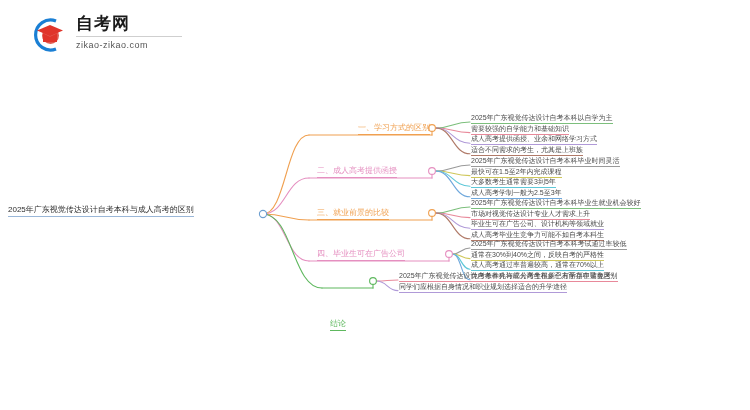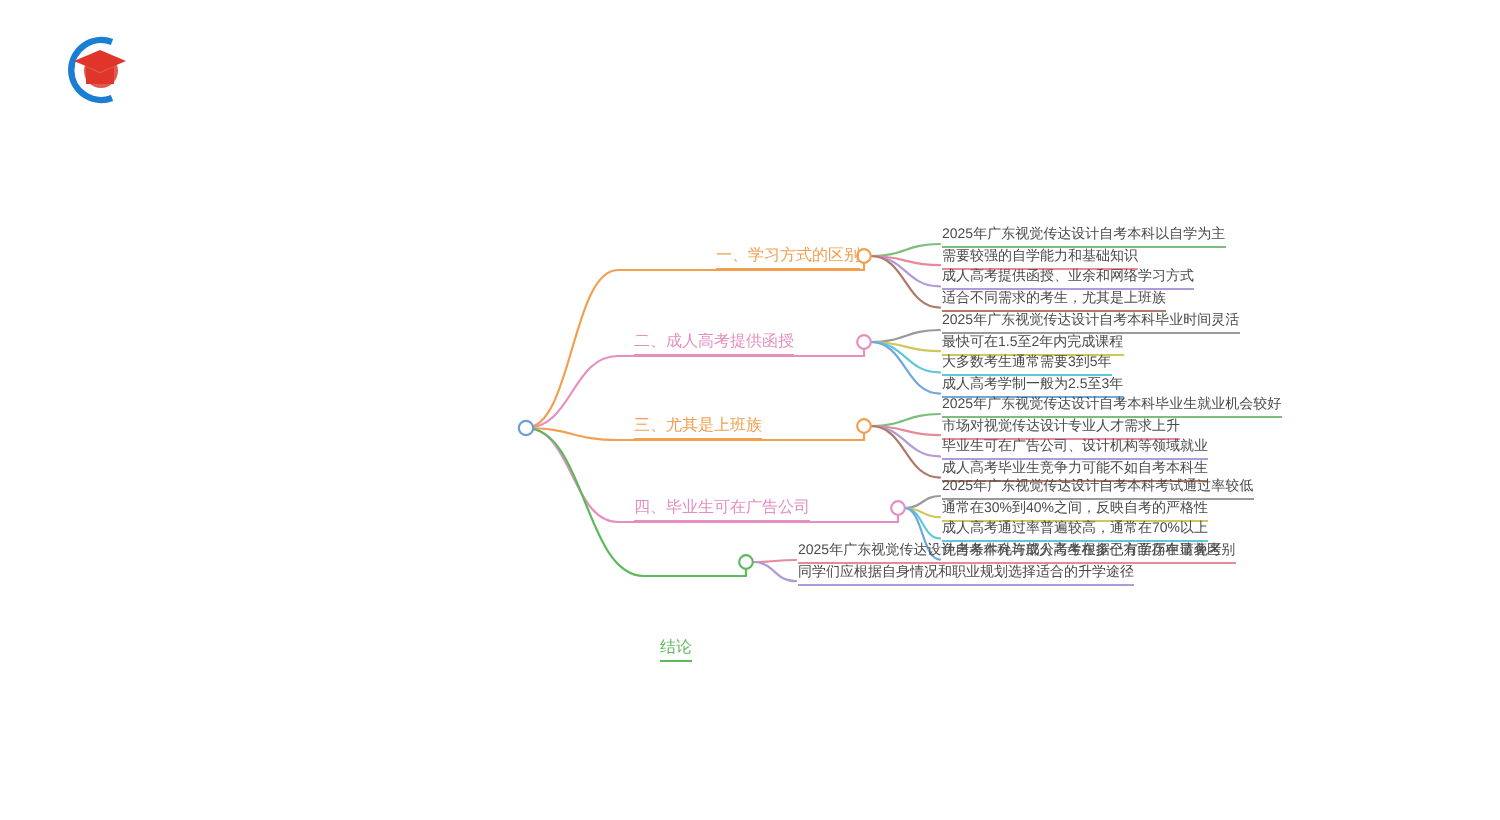--- a/index.html
+++ b/index.html
@@ -102,20 +102,24 @@
 </head>
 <body>
 
 <div id="logo-bar">
   <svg id="logo-mark" viewBox="0 0 40 38">
     <path d="M26 5 A15 15 0 1 0 26 33" fill="none" stroke="#1a7fd4" stroke-width="3.2"></path>
     <circle cx="20.5" cy="19.5" r="8.5" fill="#e05a50"></circle>
     <path d="M20 9 L33 14.5 L20 20 L7 14.5 Z" fill="#e0352b"></path>
     <path d="M13 17.5 L13 26 L27 26 L27 17.5 L20 20.8 Z" fill="#e0352b"></path>
   </svg>
+  <div id="logo-text-wrap">
+    <div id="logo-title">自考网</div>
+    <div id="logo-sub">zikao-zikao.com</div>
+  </div>
 </div>
 
 <div id="map">
 
   <svg id="edges" width="750" height="410">
     <g id="edge-group" fill="none" stroke-width="1.1">
         <path d="M 263 214 C 286 214, 286 135, 309 135" stroke="#f0a050" stroke-width="1.1" fill="none" stroke-linecap="round"></path>
         <path d="M 309 135 L 432 135" stroke="#f0a050" stroke-width="1.1" fill="none" stroke-linecap="round"></path>
         <path d="M 432 135 L 432 128" stroke="#f0a050" stroke-width="1.1" fill="none" stroke-linecap="round"></path>
         <path d="M 435.4 128 C 452.7 128, 452.7 122, 470 122" stroke="#7cbf7c" stroke-width="1.1" fill="none" stroke-linecap="round"></path>
@@ -152,24 +156,25 @@
     <g id="node-dots">
         <circle cx="432" cy="128" r="3.4" fill="#ffffff" stroke="#f0a050" stroke-width="1.1"></circle>
         <circle cx="432" cy="171" r="3.4" fill="#ffffff" stroke="#e58fc0" stroke-width="1.1"></circle>
         <circle cx="432" cy="213" r="3.4" fill="#ffffff" stroke="#f0a050" stroke-width="1.1"></circle>
         <circle cx="449" cy="254" r="3.4" fill="#ffffff" stroke="#e58fc0" stroke-width="1.1"></circle>
         <circle cx="373" cy="281" r="3.4" fill="#ffffff" stroke="#5eb85e" stroke-width="1.1"></circle>
         <circle cx="263" cy="214" r="3.6" fill="#ffffff" stroke="#6d9fd0" stroke-width="1.1"></circle>
       </g>
   </svg>
 
+  <div id="root-node">2025年广东视觉传达设计自考本科与成人高考的区别</div>
 
   <div class="branch-label" id="bl-0" style="left: 317px; top: 123px; color: rgb(240, 160, 80); border-bottom: 1px solid rgb(240, 160, 80); margin-left: 41px;">一、学习方式的区别</div>
   <div class="branch-label" id="bl-1" style="left: 317px; top: 166px; color: rgb(229, 143, 192); border-bottom: 1px solid rgb(229, 143, 192);">二、成人高考提供函授</div>
-  <div class="branch-label" id="bl-2" style="left: 317px; top: 208px; color: rgb(240, 160, 80); border-bottom: 1px solid rgb(240, 160, 80);">三、尤其是上班族</div>
+  <div class="branch-label" id="bl-2" style="left: 317px; top: 208px; color: rgb(240, 160, 80); border-bottom: 1px solid rgb(240, 160, 80);">三、就业前景的比较</div>
   <div class="branch-label" id="bl-3" style="left: 317px; top: 249px; color: rgb(229, 143, 192); border-bottom: 1px solid rgb(229, 143, 192);">四、毕业生可在广告公司</div>
   <div class="branch-label" id="bl-4" style="left: 330px; top: 276px; color: rgb(94, 184, 94); border-bottom: 1px solid rgb(94, 184, 94); margin-top: 43px;">结论</div>
 
   <div class="leaf" id="lf-0-0" style="left: 471px; top: 113px; border-bottom-color: rgb(124, 191, 124);">2025年广东视觉传达设计自考本科以自学为主</div>
   <div class="leaf" id="lf-0-1" style="left: 471px; top: 123.6px; border-bottom-color: rgb(232, 137, 154);">需要较强的自学能力和基础知识</div>
   <div class="leaf" id="lf-0-2" style="left: 471px; top: 134.2px; border-bottom-color: rgb(176, 154, 216);">成人高考提供函授、业余和网络学习方式</div>
   <div class="leaf" id="lf-0-3" style="left: 471px; top: 144.8px; border-bottom-color: rgb(176, 122, 104);">适合不同需求的考生，尤其是上班族</div>
 
   <div class="leaf" id="lf-1-0" style="left: 471px; top: 156px; border-bottom-color: rgb(154, 154, 154);">2025年广东视觉传达设计自考本科毕业时间灵活</div>
   <div class="leaf" id="lf-1-1" style="left: 471px; top: 166.6px; border-bottom-color: rgb(207, 199, 90);">最快可在1.5至2年内完成课程</div>

